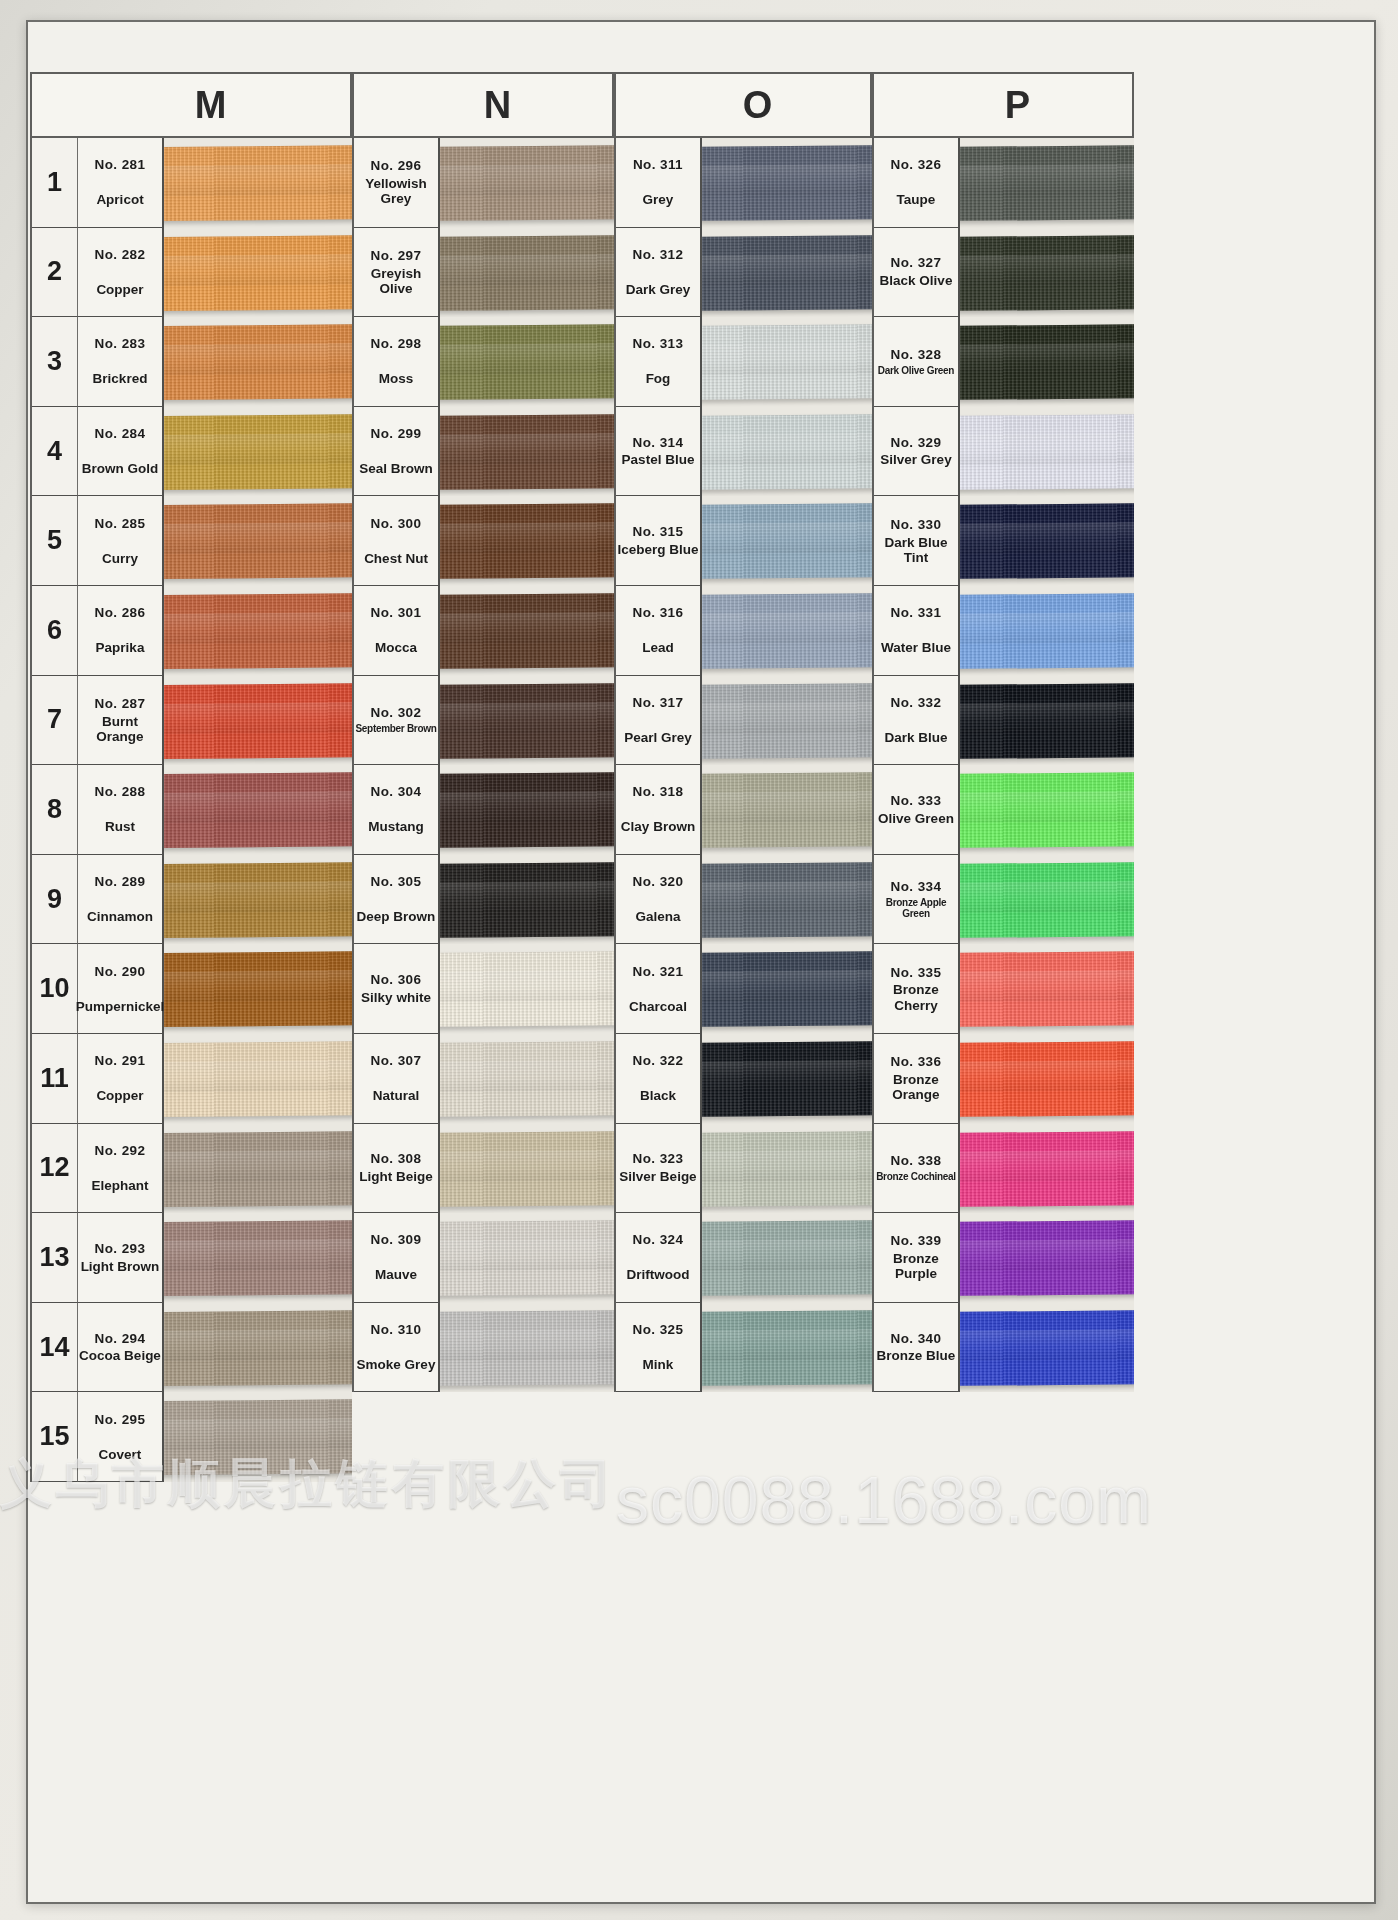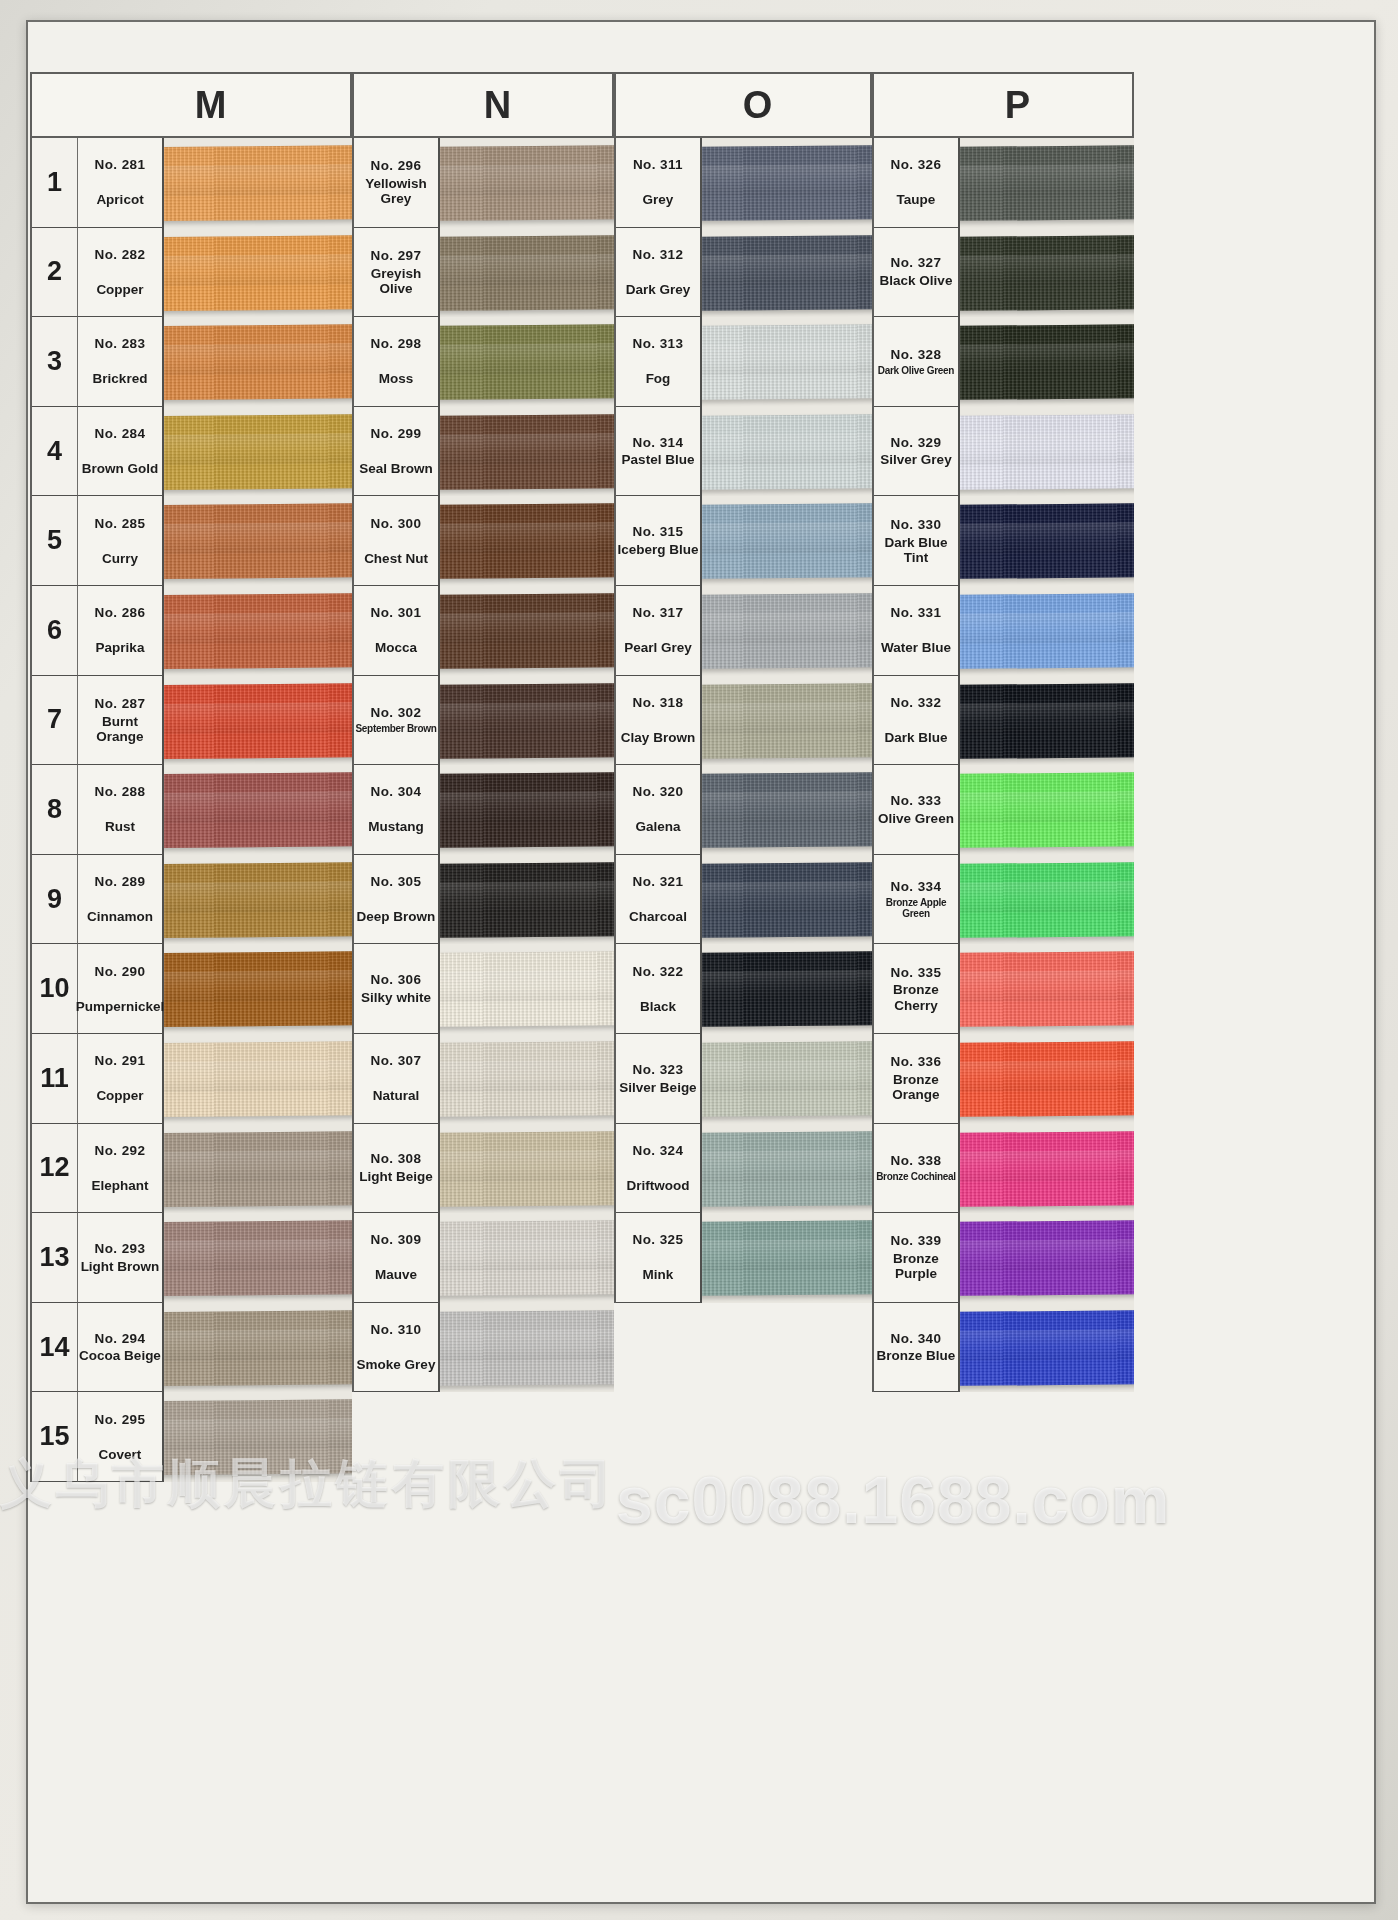--- a/index.html
+++ b/index.html
@@ -190,21 +190,21 @@
   #wm-cn {
     font-size: 52px;
     font-weight: bold;
     color: rgba(250,250,250,0.62);
     text-shadow: 0 1px 2px rgba(0,0,0,0.22);
     letter-spacing: 4px;
     margin-top: 8px;
   }
   #wm-url {
     font-size: 66px;
-    font-weight: bold;
+    font-weight: normal;
     color: rgba(252,252,252,0.72);
     text-shadow: 0 1px 3px rgba(0,0,0,0.25);
     letter-spacing: 1px;
     margin-top: 40px;
   }
 </style>
 </head>
 <body>
 
 <div id="card">
@@ -541,20 +541,29 @@
             <div class="cell-label three">
               <div class="lno">No. 315</div>
               <div class="lname">Iceberg Blue</div>
             </div>
             <div class="cell-swatch">
               <div class="tape" style="background: rgb(148, 176, 196);"></div>
             </div>
           </div>
           <div class="row">
             <div class="cell-label">
+              <div class="lno">No. 316</div>
+              <div class="lname">Lead</div>
+            </div>
+            <div class="cell-swatch">
+              <div class="tape" style="background: rgb(154, 169, 190);"></div>
+            </div>
+          </div>
+          <div class="row">
+            <div class="cell-label">
               <div class="lno">No. 317</div>
               <div class="lname">Pearl Grey</div>
             </div>
             <div class="cell-swatch">
               <div class="tape" style="background: rgb(174, 179, 182);"></div>
             </div>
           </div>
           <div class="row">
             <div class="cell-label">
               <div class="lno">No. 318</div>

